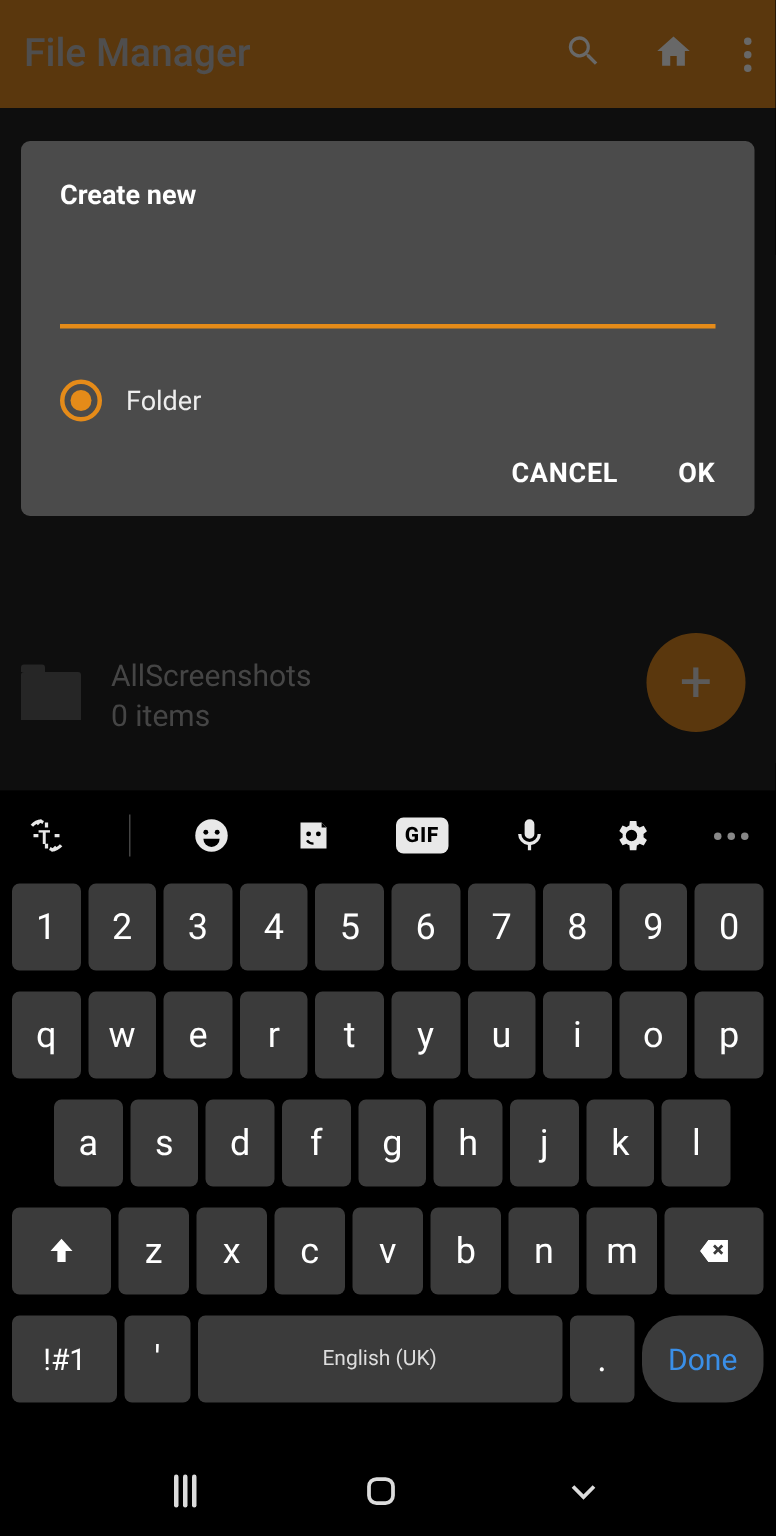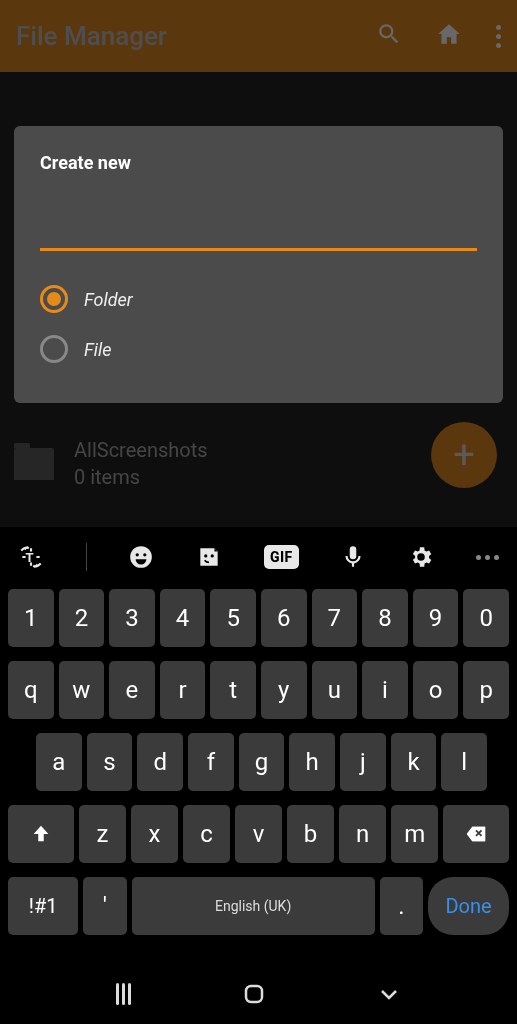--- a/index.html
+++ b/index.html
@@ -57,21 +57,20 @@
 
   
   .dialog {
     position: absolute;
     left: 14px; right: 14px;
     top: 94px;
     background: #4b4b4b;
     border-radius: 6px;
     padding: 26px 26px 18px;
     color: #fff;
-    margin-top: 32px;
   }
   .dialog-title { font-size: 18px; font-weight: 700; margin-bottom: 36px; }
   .dialog-input {
     width: 100%;
     background: transparent;
     border: none;
     border-bottom: 3px solid #e58b19;
     height: 42px;
     font-size: 18px;
     color: #fff;
@@ -79,21 +78,21 @@
     margin-bottom: 34px;
   }
   .radio-row { display: flex; align-items: center; gap: 16px; margin-bottom: 22px; }
   .radio {
     width: 28px; height: 28px; border-radius: 50%;
     border: 3px solid #888;
     display: flex; align-items: center; justify-content: center;
   }
   .radio.selected { border-color: #e58b19; }
   .radio.selected::after { content: ""; width: 14px; height: 14px; border-radius: 50%; background: #e58b19; }
-  .radio-label { font-size: 18px; color: #eee; font-style: italic; }
+  .radio-label { font-size: 18px; color: #eee; }
   .dialog-actions { display: flex; justify-content: flex-end; gap: 40px; margin-top: 24px; }
   .dialog-btn { color: #fff; font-size: 18px; font-weight: 700; letter-spacing: 0.5px; background: none; border: none; cursor: pointer; }
 
   
   .keyboard {
     position: absolute;
     left: 0; right: 0; top: 527px; bottom: 0;
     background: #000;
     padding: 10px 6px 0;
   }
@@ -185,23 +184,23 @@
 
 <div class="overlay"></div>
 
 <div class="dialog">
   <div class="dialog-title">Create new</div>
   <input class="dialog-input" type="text" value="" style="">
   <div class="radio-row">
     <div class="radio selected"></div>
     <div class="radio-label">Folder</div>
   </div>
-  <div class="radio-row">
-    <div class="radio"></div>
-    <div class="radio-label">File</div>
+  <div class="dialog-actions">
+    <button class="dialog-btn">CANCEL</button>
+    <button class="dialog-btn">OK</button>
   </div>
 </div>
 
 <div class="keyboard">
   <div class="kb-toolbar">
     <div class="tb-item">
       <svg width="26" height="26" viewBox="0 0 24 24">
           <path d="M12 2a10 10 0 100 20 10 10 0 000-20zm-1 5h2v2h-2V7zm0 4h2v6h-2v-6z" fill="none"></path>
           <path d="M6 3l2 3-3 2-2-3zM18 21l-2-3 3-2 2 3zM11 6h2v3h3v2h-3v3h-2v-3H8V9h3z" fill="none"></path>
           <path d="M12 4v3M12 17v3M4 12h3M17 12h3" stroke="#e8e8e8" stroke-width="2" fill="none"></path>

